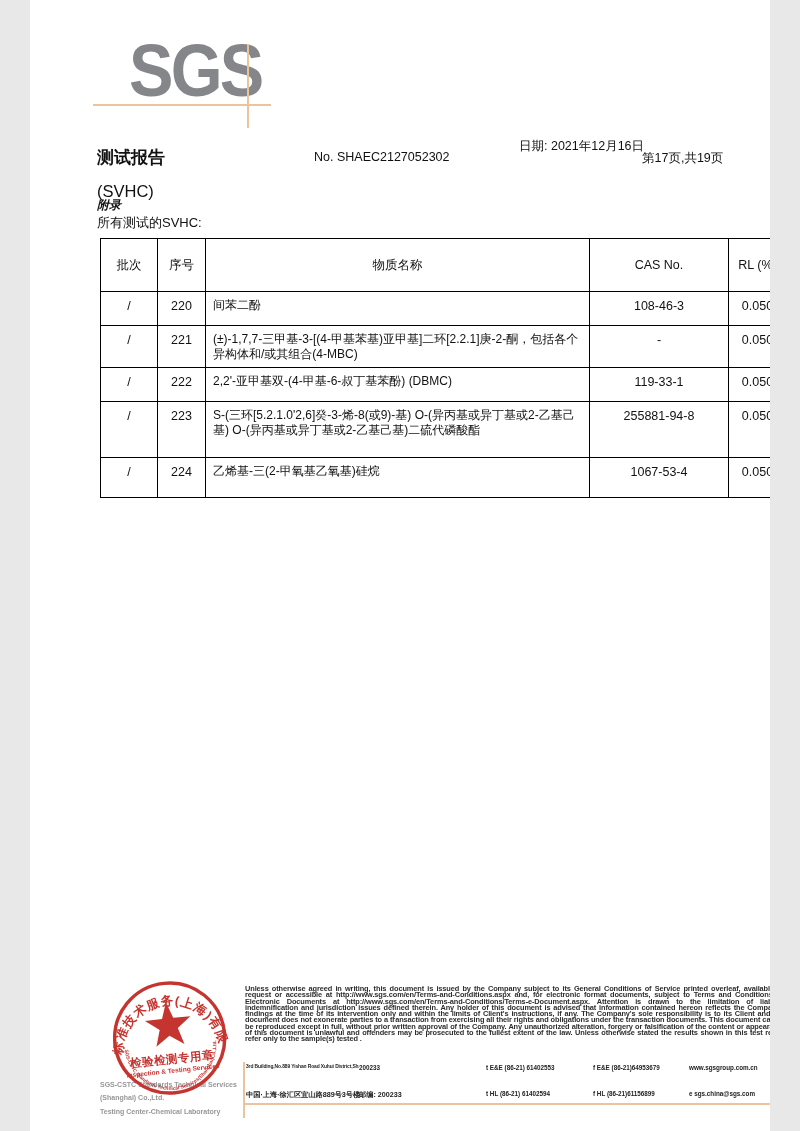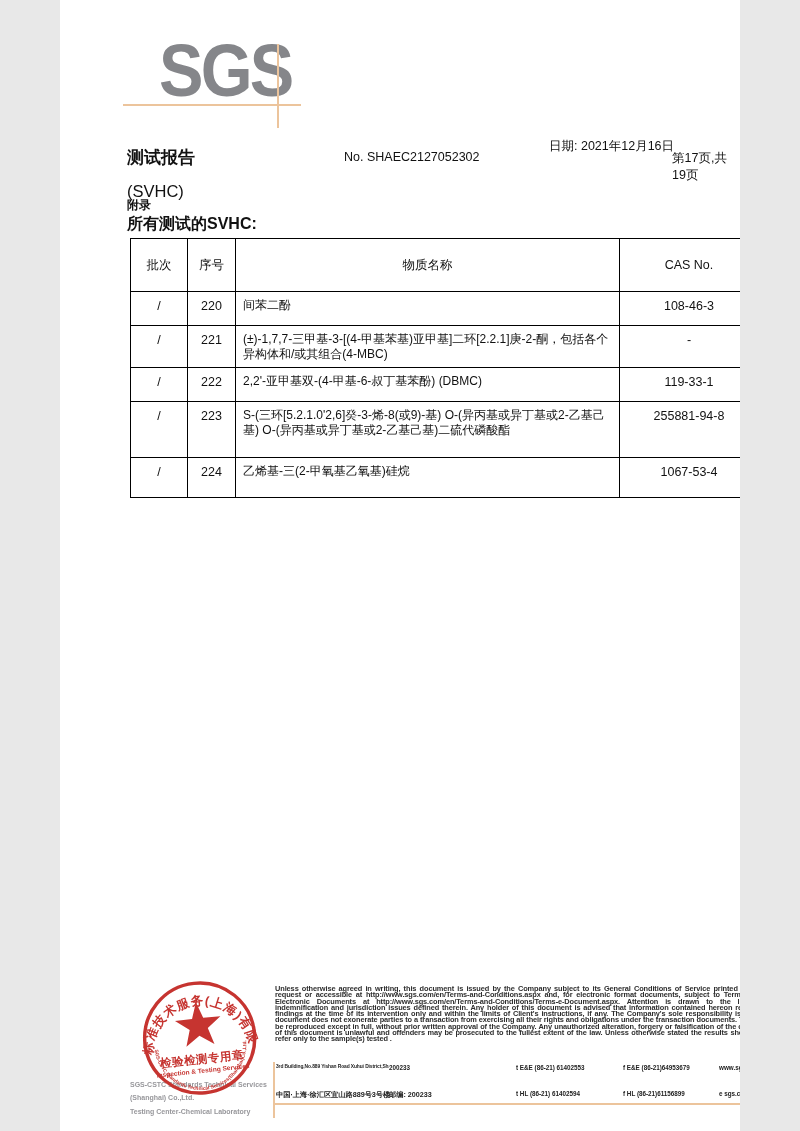--- a/index.html
+++ b/index.html
@@ -1,38 +1,38 @@
 <!DOCTYPE html>
 <html><head>
 <meta charset="utf-8">
 <style>
   html,body { margin:0; padding:0; background:#e8e8e8; }
   .page {
-    position:relative; width:680px; height:1131px; margin:0 auto;
+    position:relative; width:740px; height:1131px; margin:0 auto;
     background:#ffffff; overflow:hidden;
     font-family:"Liberation Sans", sans-serif; color:#111;
   }
 
   
   .logo-text{
     position:absolute; left:99px; top:34px;
     font-size:74px; font-weight:700; color:#85868a;
     letter-spacing:-3px; line-height:1; transform:scaleX(0.9); transform-origin:left top;
   }
   .logo-hline{ position:absolute; left:63px; top:104px; width:178px; height:2px; background:#ecc49c; }
   .logo-vline{ position:absolute; left:217px; top:44px; width:2px; height:84px; background:#ecc49c; }
 
   
   .title    { position:absolute; left:67px;  top:146px; font-size:17px;   font-weight:700; }
   .subtitle { position:absolute; left:67px;  top:174px; font-size:16.5px; font-weight:400;margin-top:8px; }
   .report-no{ position:absolute; left:284px; top:150px; font-size:12.5px; }
   .date     { position:absolute; left:489px; top:138px; font-size:12.5px; }
   .page-info{ position:absolute; left:612px; top:150px; font-size:12.5px; }
-  .appendix { position:absolute; left:67px;  top:197px; font-size:12px; font-weight:700; }
-  .list-label{position:absolute; left:67px;  top:214px; font-size:16px; font-weight:700; }
+  .appendix { position:absolute; left:67px;  top:197px; font-size:12px; font-weight:700;font-style:italic; }
+  .list-label{position:absolute; left:67px;  top:214px; font-size:13px; font-weight:400; }
 
   
   table.svhc{
     position:absolute; left:70px; top:238px; width:686px;
     border-collapse:collapse; table-layout:fixed; font-size:12.5px;
   }
   table.svhc th, table.svhc td{ border:1.5px solid #000; }
   table.svhc th{ height:24px; font-weight:400; padding:14px 3px; text-align:center; }
   table.svhc td{ vertical-align:top; padding:7px 4px 4px; text-align:center; }
   table.svhc td.sub{ text-align:left; padding:6px 5px 4px 7px; line-height:1.28; font-size:12px; }

